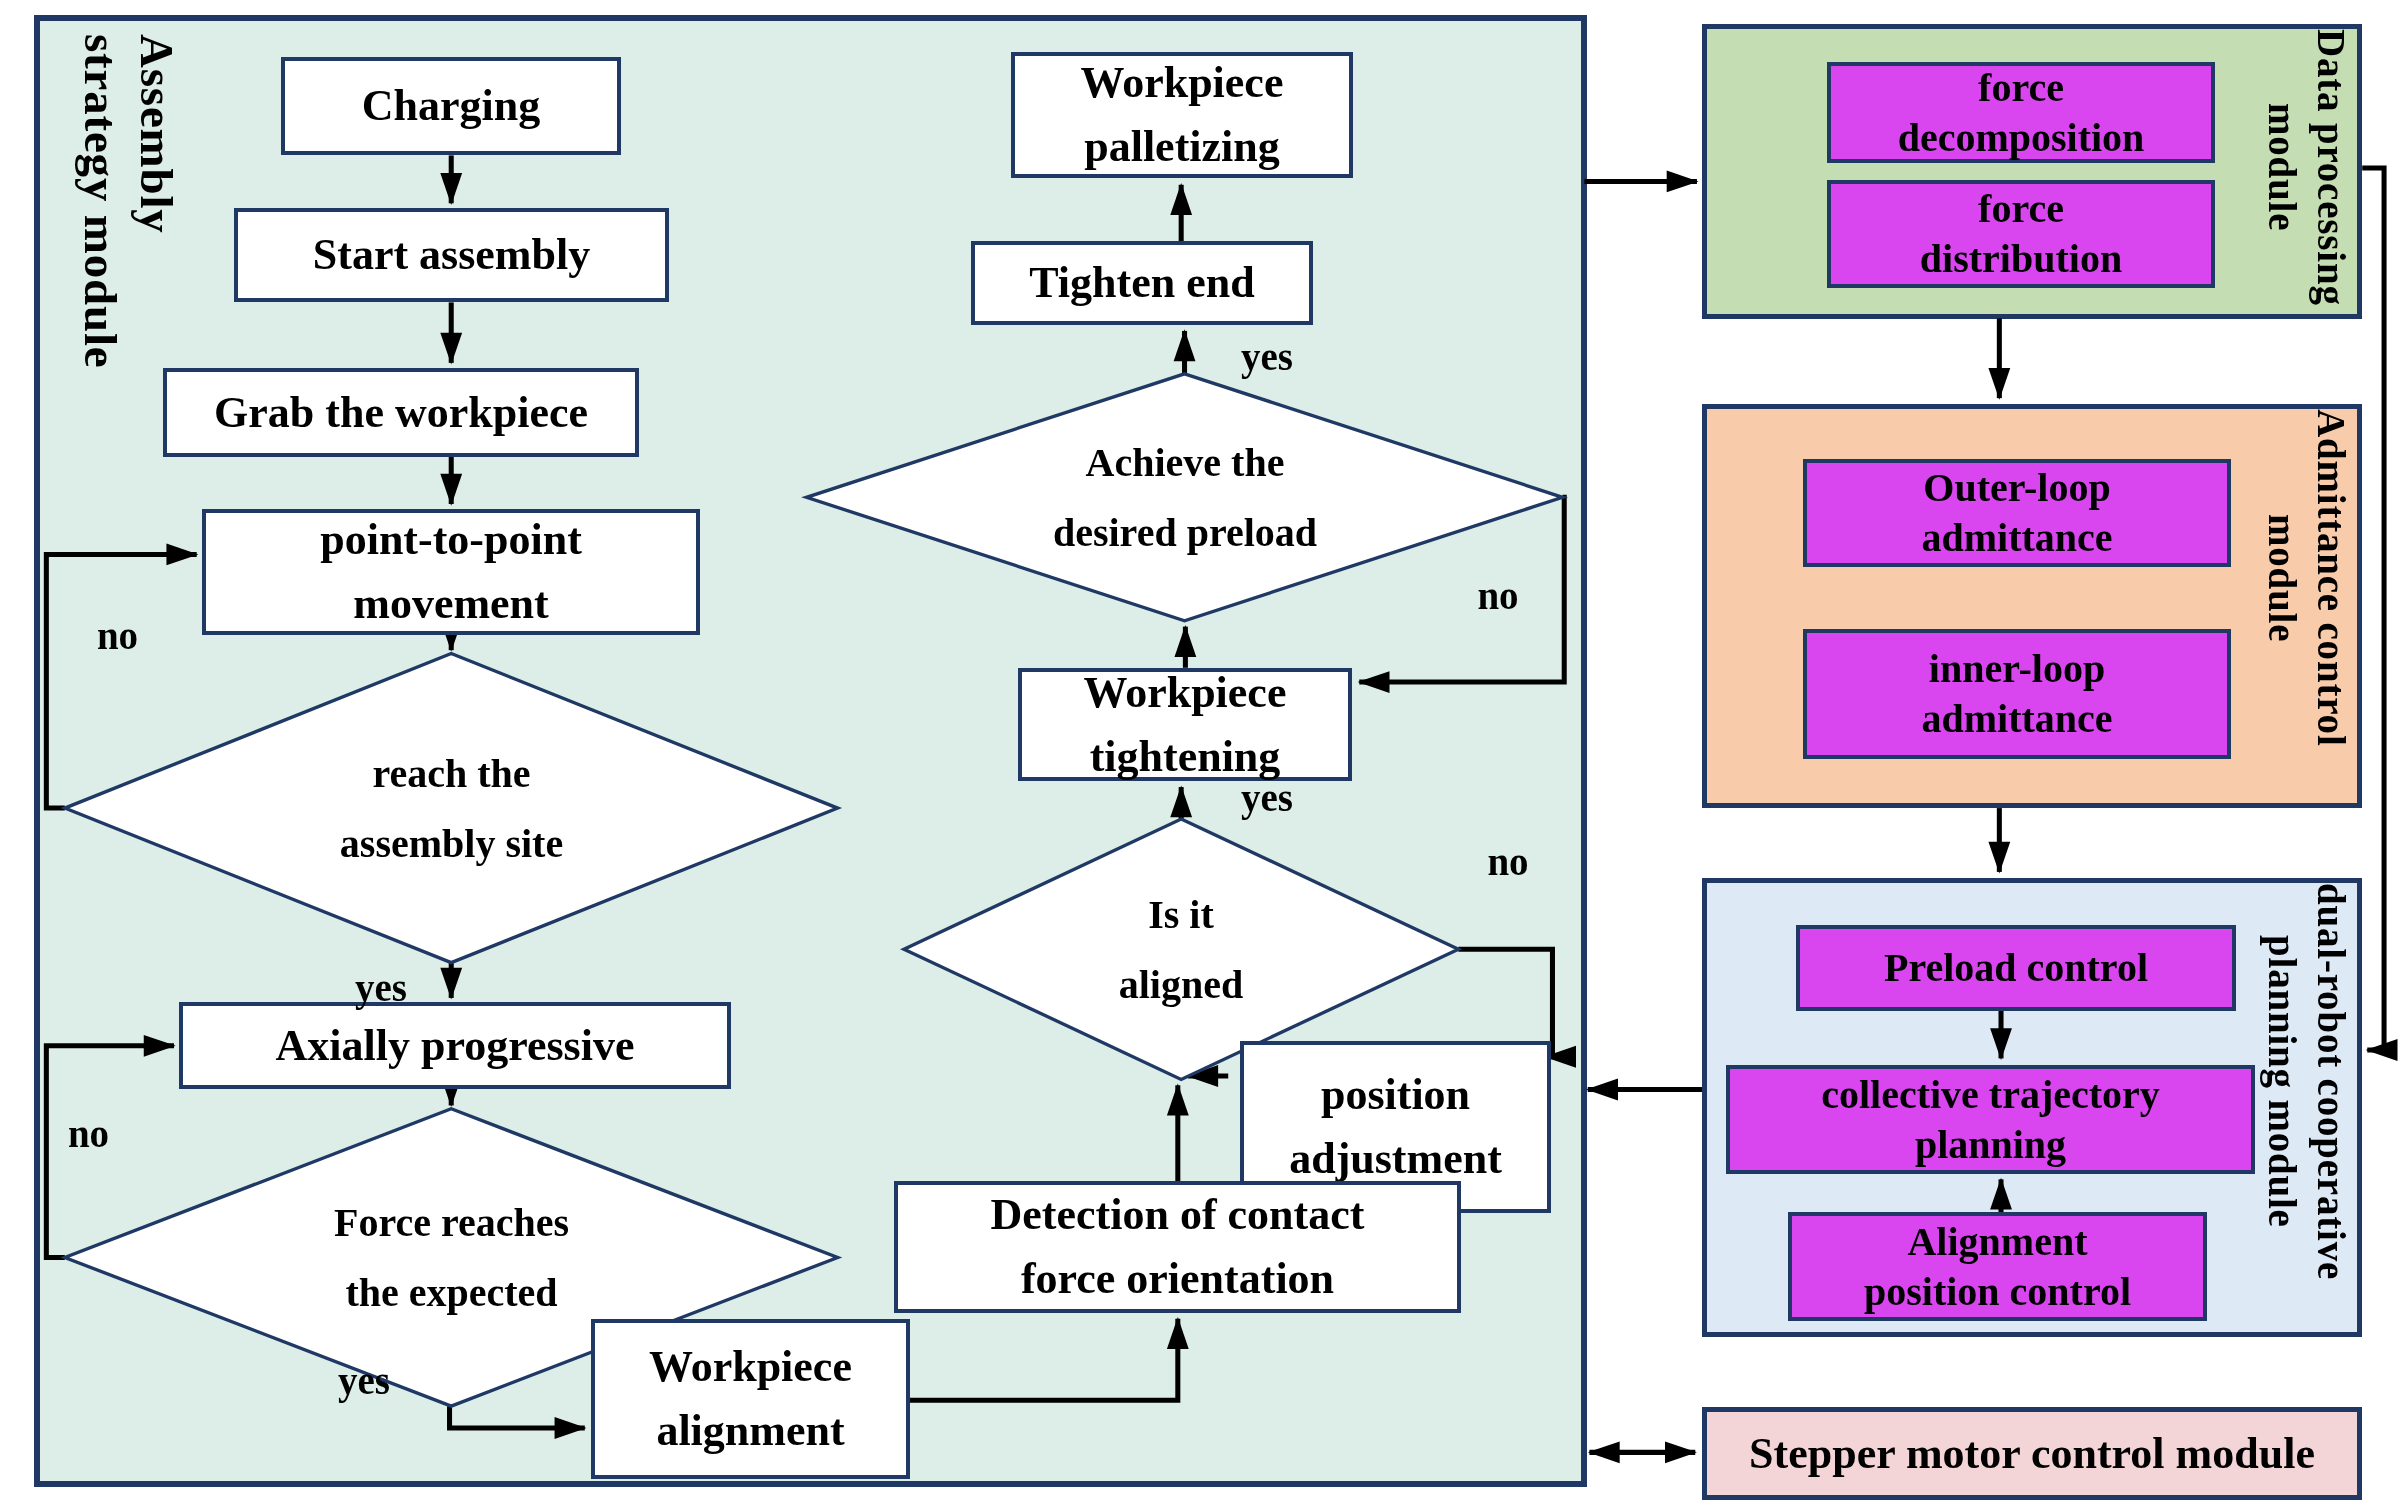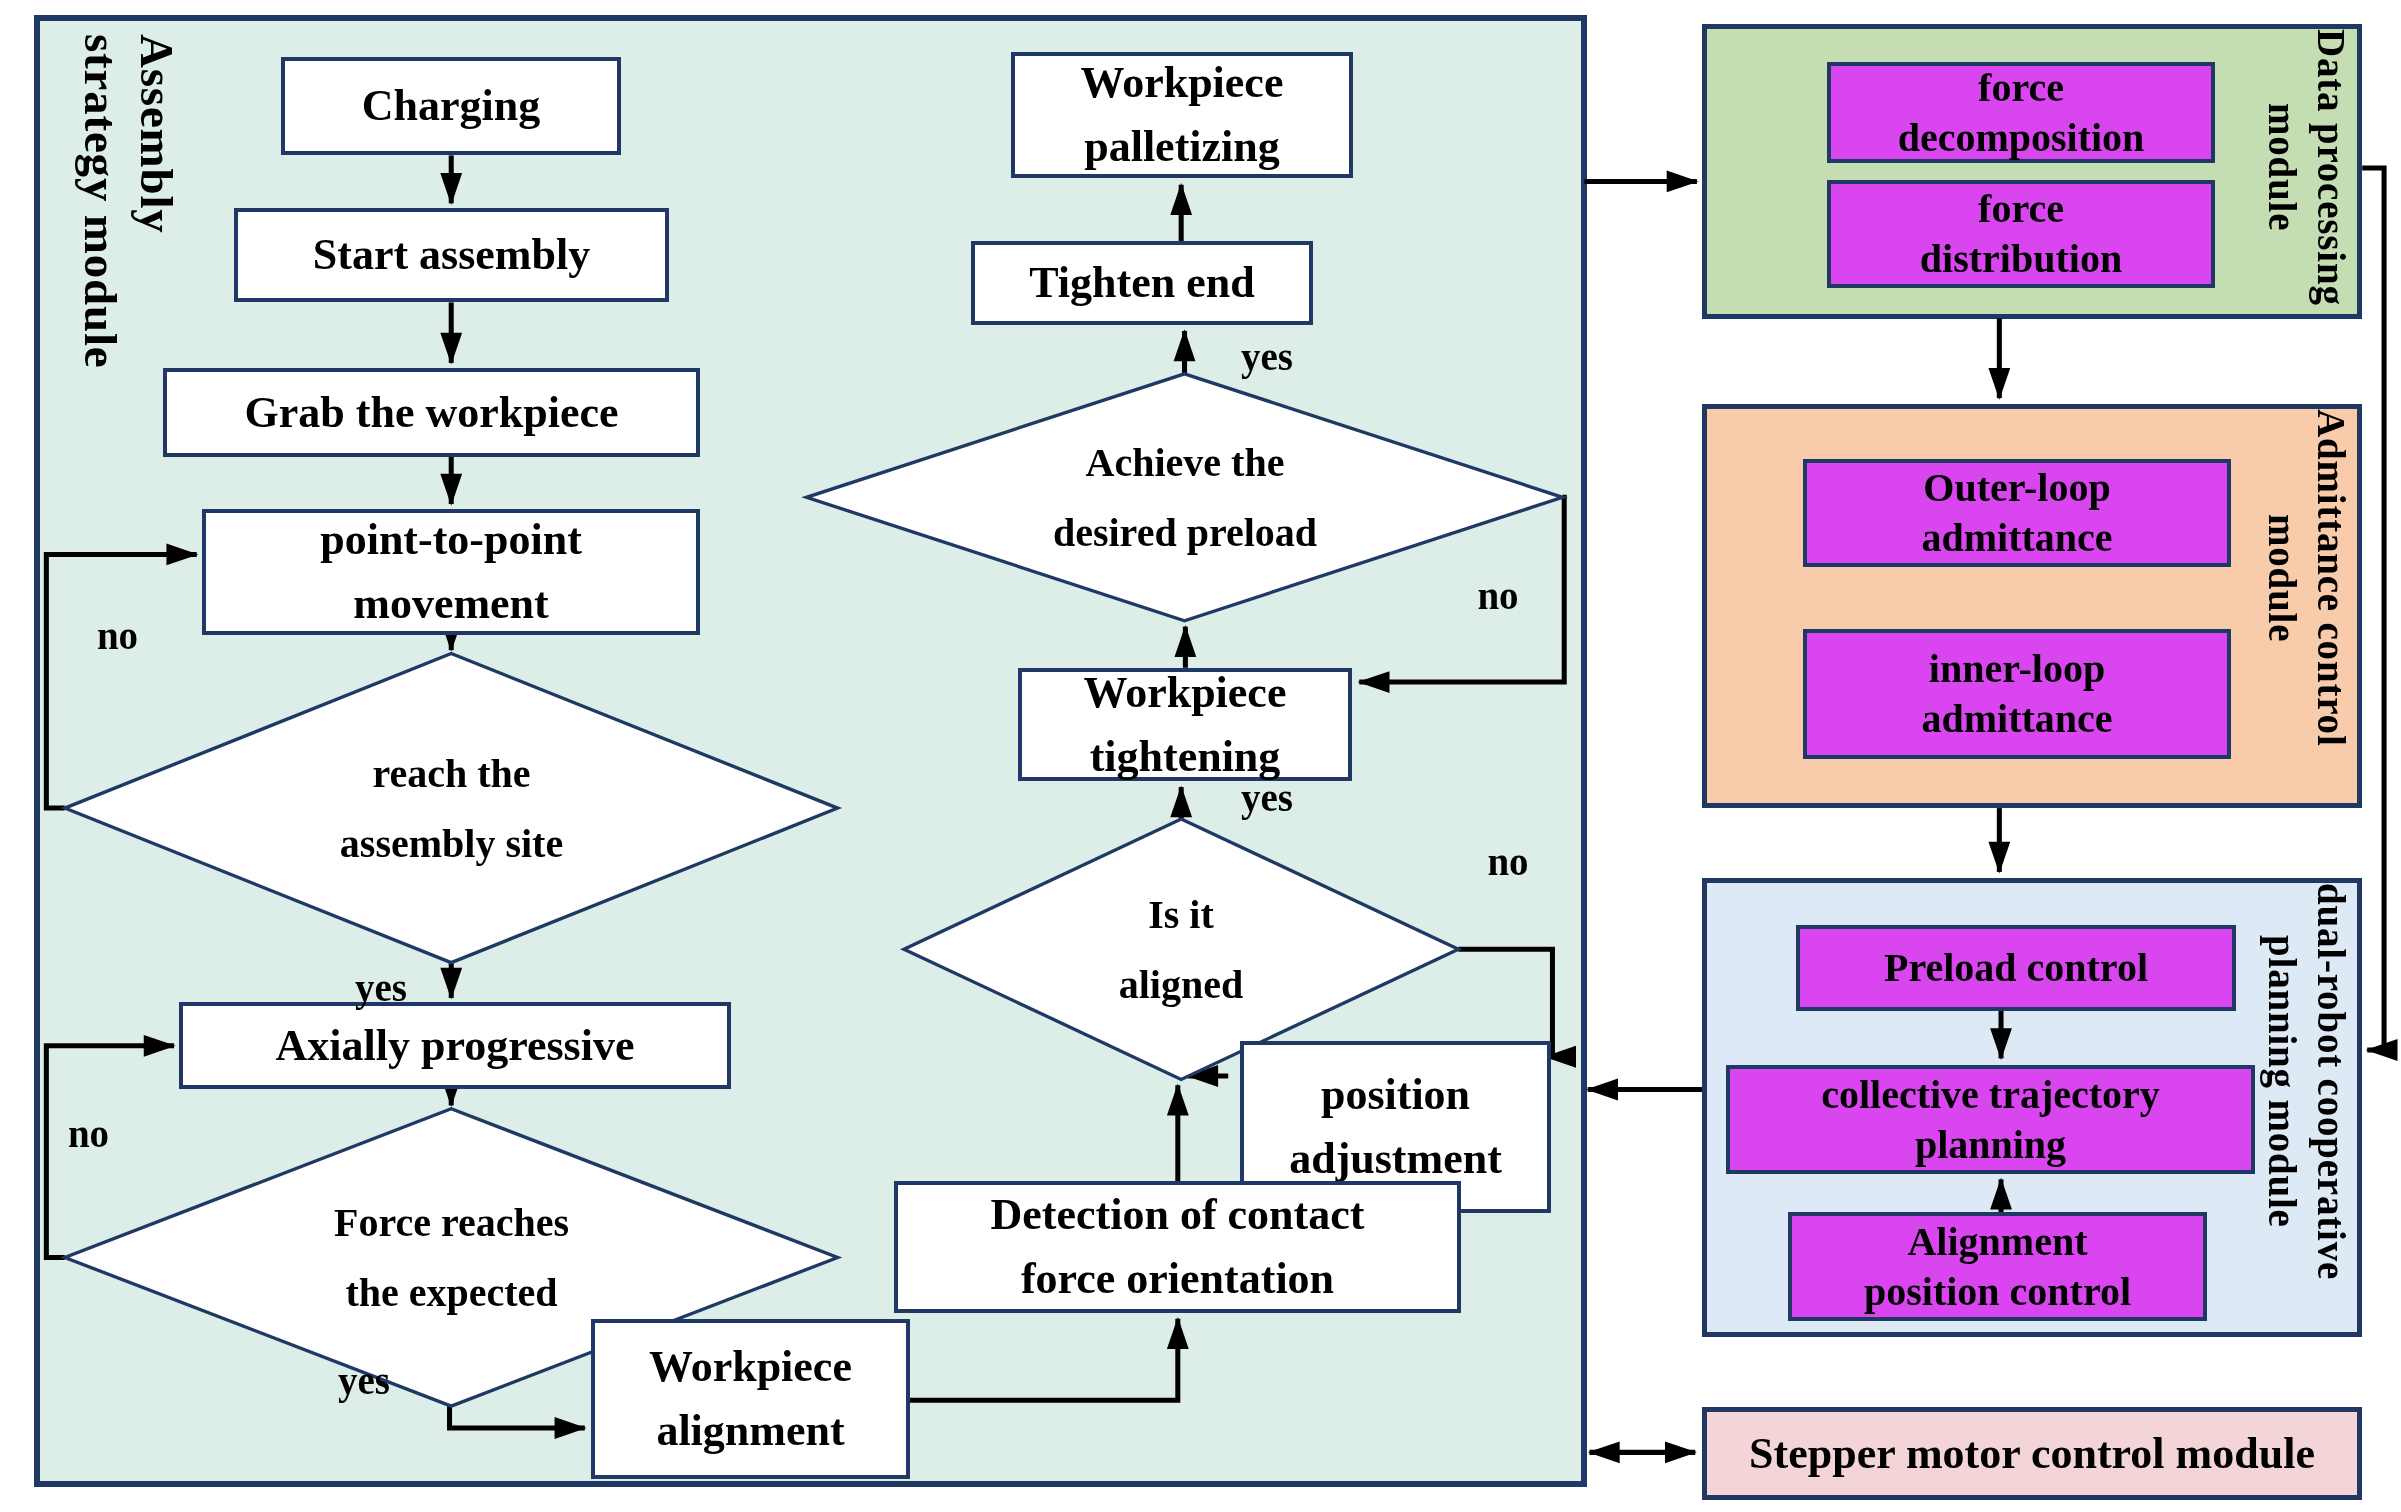--- a/index.html
+++ b/index.html
@@ -89,21 +89,21 @@
     <polygon class="diamond" points="537,1320 997,1497 537,1674 77,1497"></polygon>
     <polygon class="diamond" points="1410,445 1860,592 1410,739 960,592"></polygon>
     <polygon class="diamond" points="1406,975 1736,1130 1406,1285 1076,1130"></polygon>
   </svg>
 
   <div class="abs vlabel" style="left:44px;top:34px;width:141px;height:588px;font-size:47px;line-height:1.2;">Assembly
 strategy module</div>
 
   <div class="abs fbox" style="left:281px;top:57px;width:340px;height:98px;">Charging</div>
   <div class="abs fbox" style="left:234px;top:208px;width:435px;height:94px;">Start assembly</div>
-  <div class="abs fbox" style="left:163px;top:368px;width:537px;height:89px;">Grab the workpiece</div>
+  <div class="abs fbox" style="left:163px;top:368px;width:476px;height:89px;">Grab the workpiece</div>
   <div class="abs fbox" style="left:202px;top:509px;width:498px;height:126px;">point-to-point
 movement</div>
   <div class="abs dtext" style="left:233px;top:733px;width:437px;height:151px;">reach the
 assembly site</div>
   <div class="abs fbox" style="left:179px;top:1002px;width:552px;height:87px;">Axially progressive</div>
   <div class="abs dtext" style="left:233px;top:1182px;width:437px;height:151px;">Force reaches
 the expected</div>
   <div class="abs fbox" style="left:591px;top:1319px;width:319px;height:160px;">Workpiece
 alignment</div>
 

